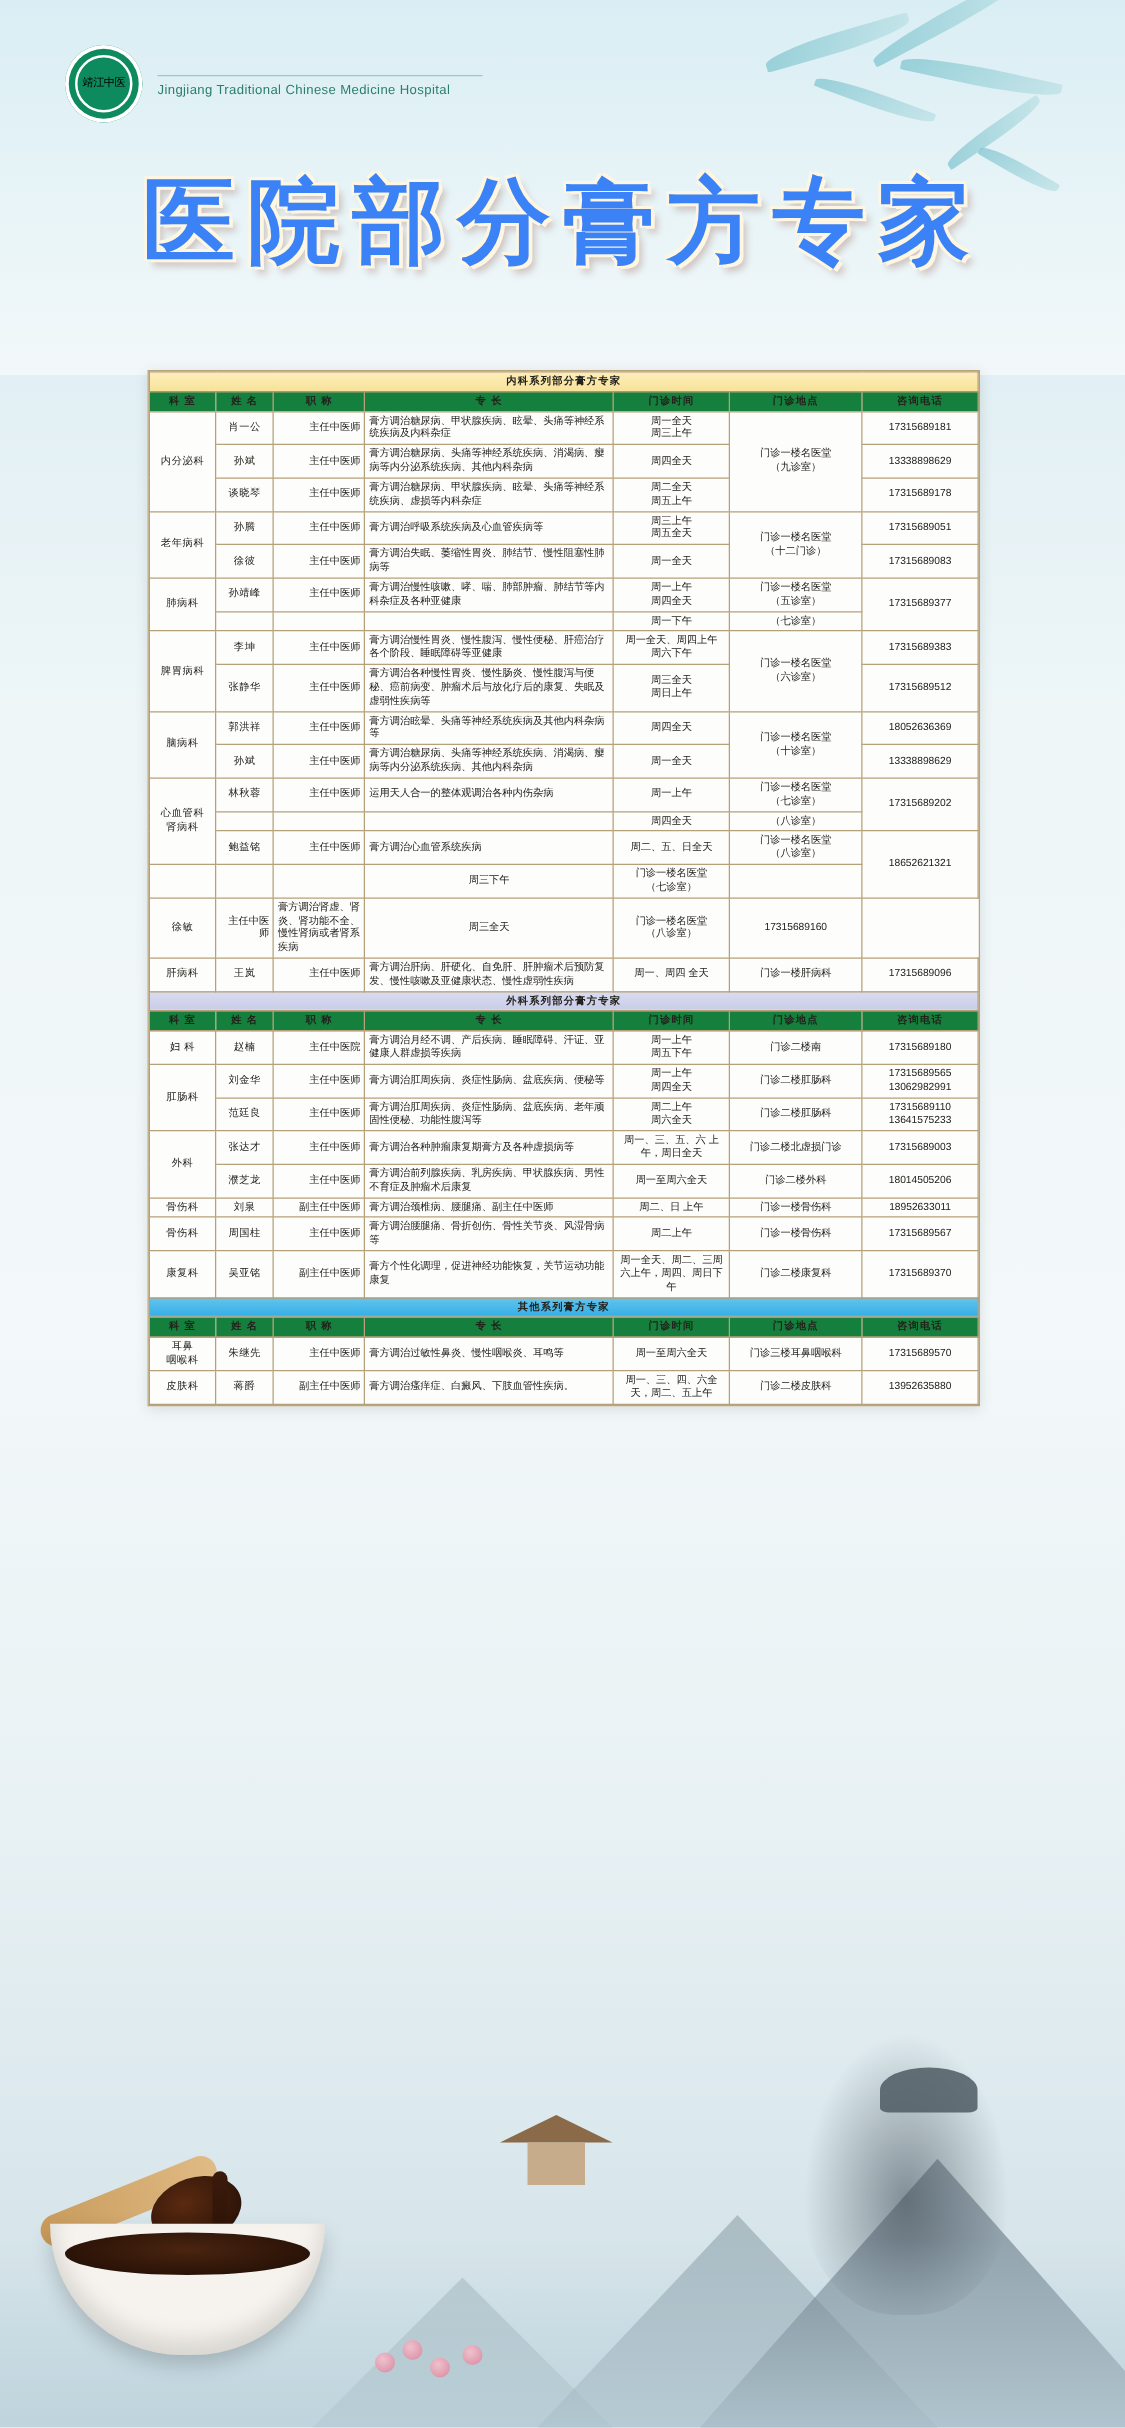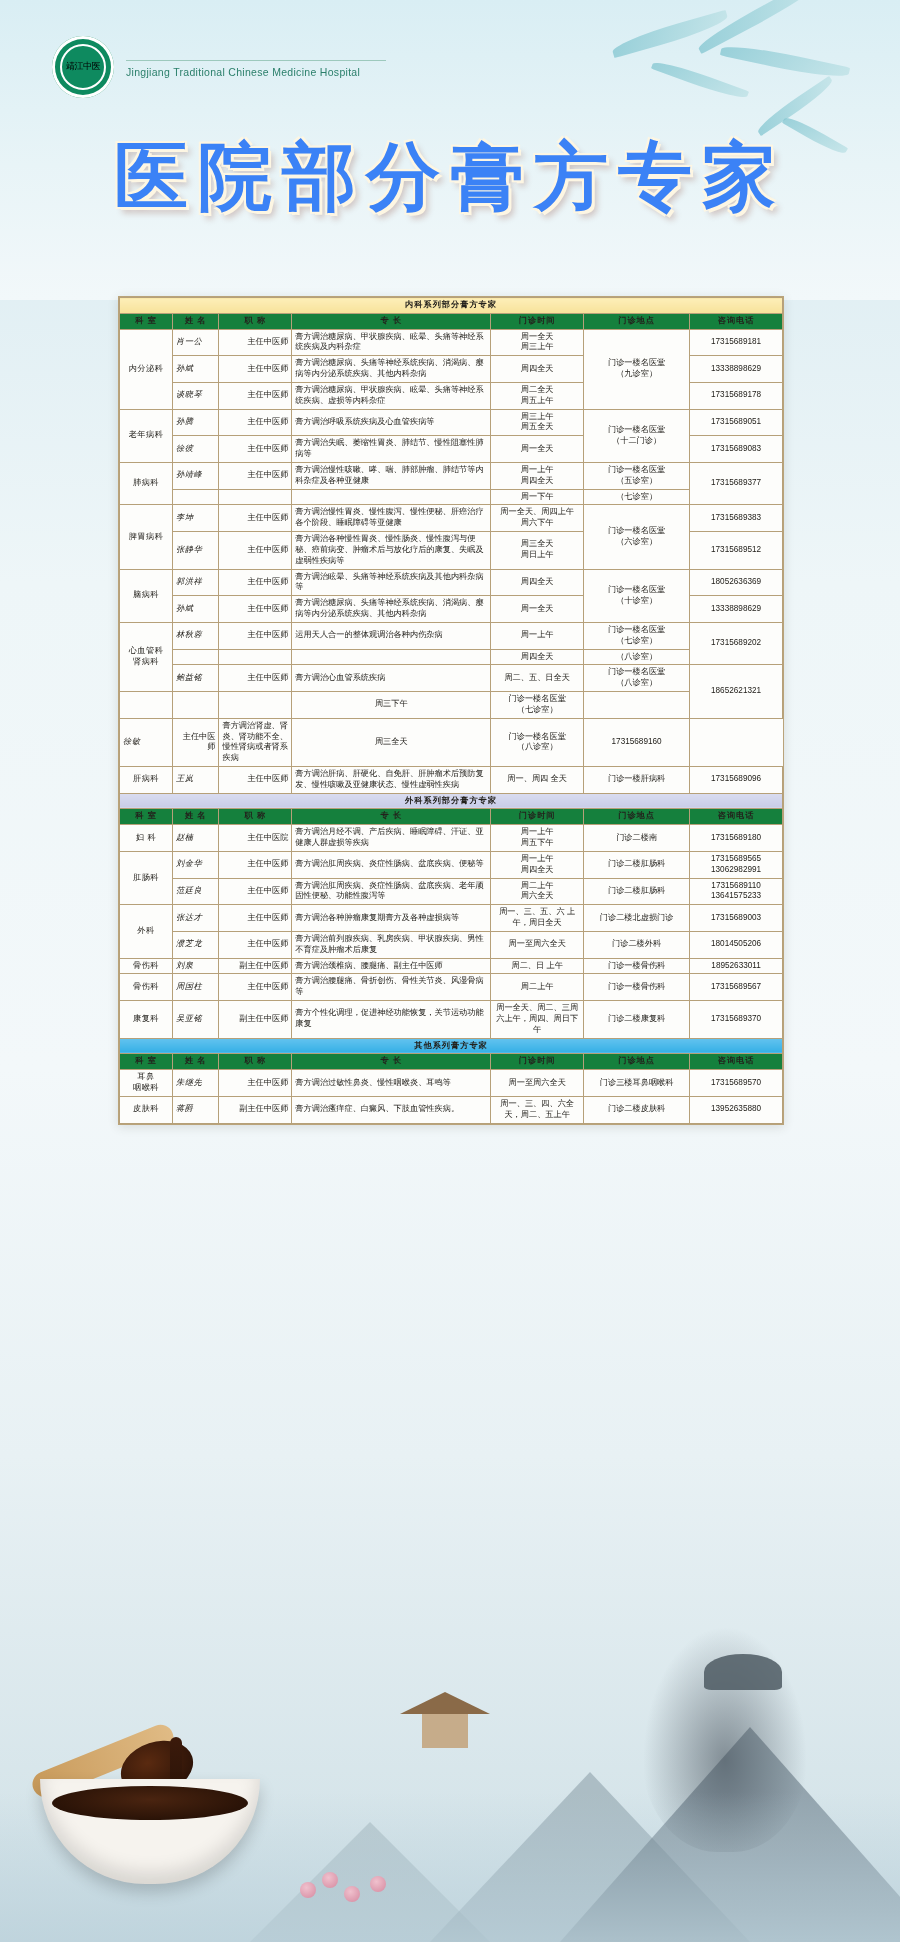--- a/index.html
+++ b/index.html
@@ -92,21 +92,21 @@
   }
   .sec-internal td { background:linear-gradient(180deg,#fdeeb8,#f7e29a); }
   .sec-surgery  td { background:linear-gradient(180deg,#d9dcf0,#c9cde8); color:#2b2d4a; }
   .sec-other    td { background:linear-gradient(180deg,#63c3ef,#35b0e6); color:#123a4e; }
 
   .col-head td {
     text-align:center; font-weight:bold; font-size:9px; background:#15803d;
     padding:4px 0; letter-spacing:1px;
   }
   td.dept { text-align:center; font-size:9px; letter-spacing:.5px; }
-  td.name { text-align:left; font-size:9.2px; letter-spacing:.5px;font-style:italic; }
+  td.name { text-align:center; font-size:9.2px; letter-spacing:.5px; }
   td.title { text-align:right; font-size:8.4px; }
   td.spec { text-align:left; font-size:8px; padding:3px 4px; }
   td.time { text-align:center; font-size:8px; }
   td.place { text-align:center; font-size:8px; }
   td.phone { text-align:center; font-size:8.4px; font-family:"Liberation Sans", sans-serif; }
 
   
   .bottom-art { position:absolute; left:0; bottom:0; width:900px; height:420px; pointer-events:none; }
   .mountain {
     position:absolute; bottom:0; width:0; height:0;

